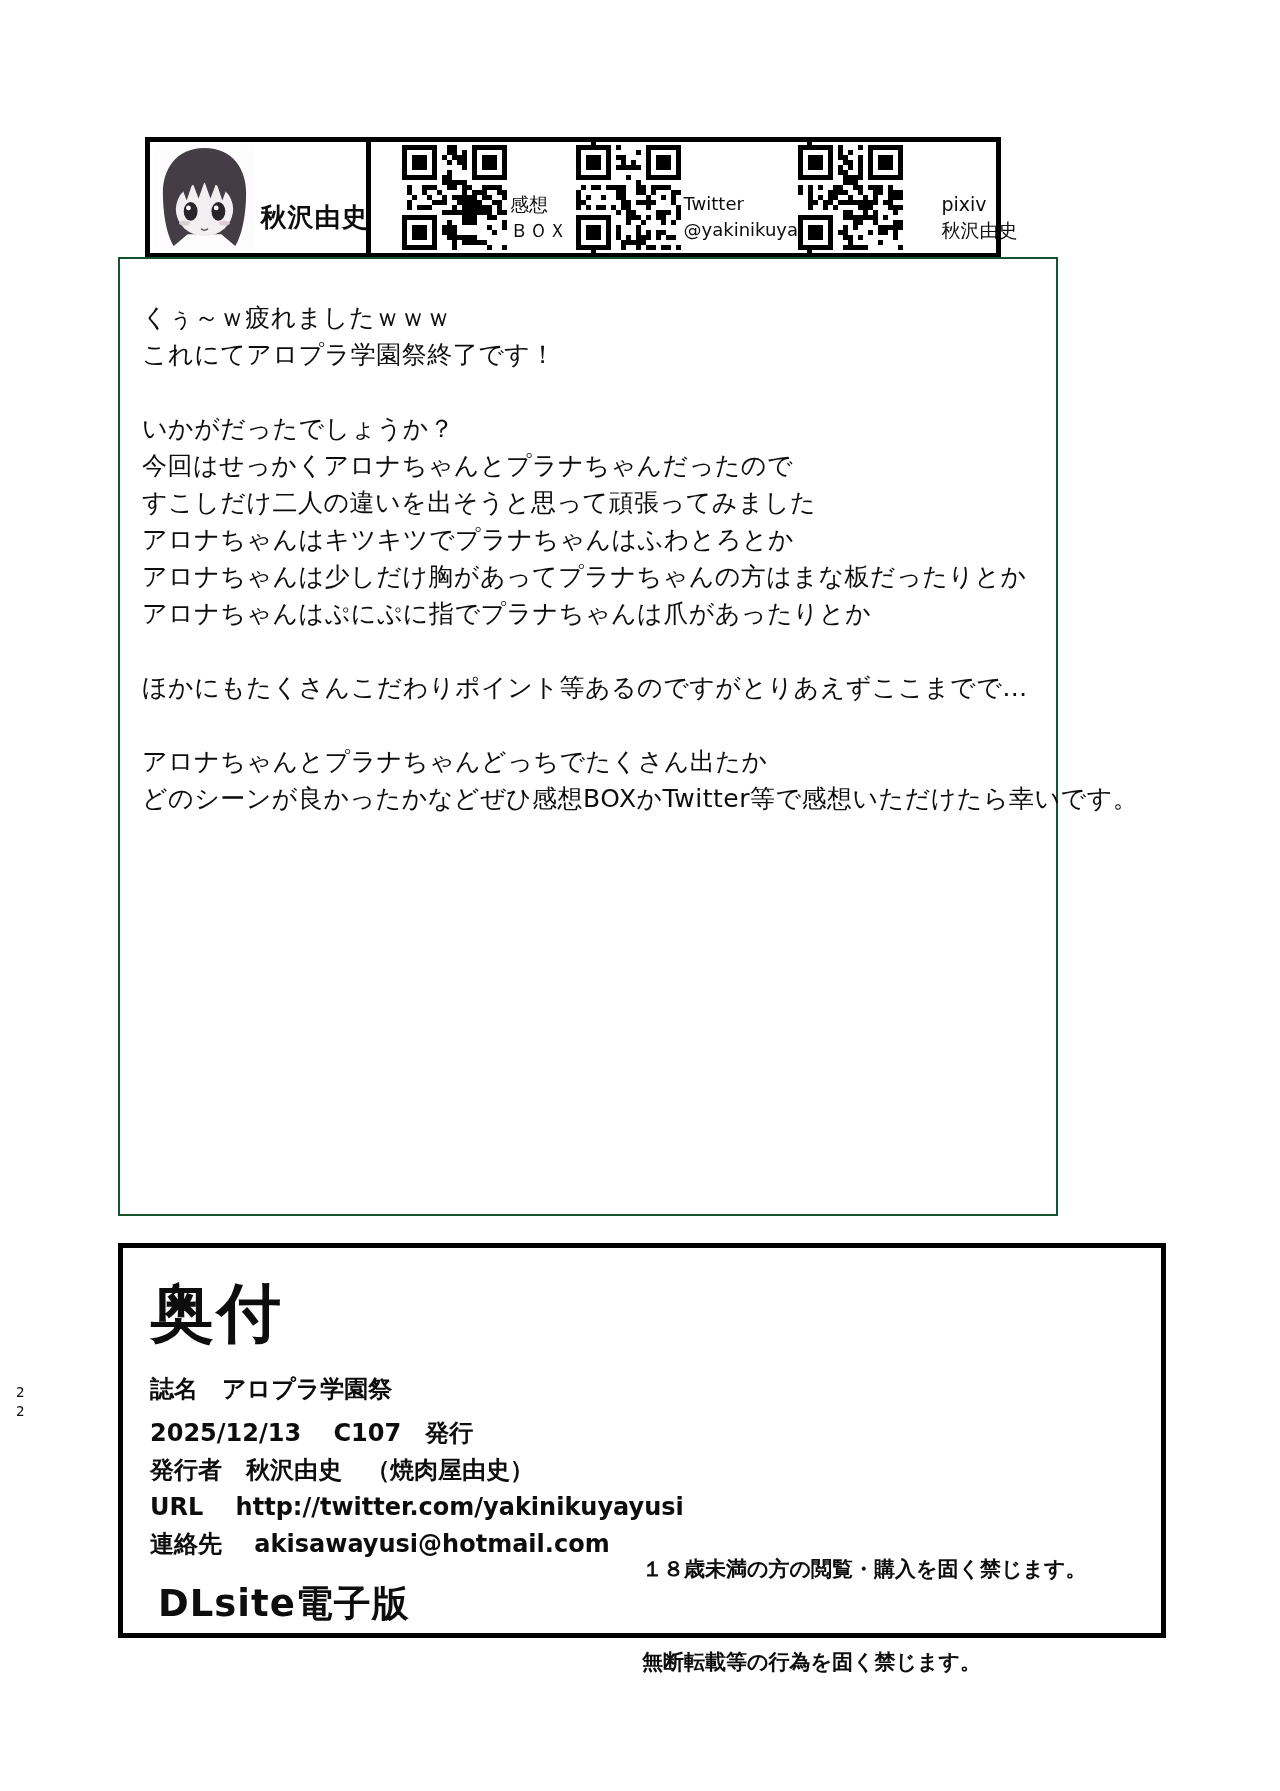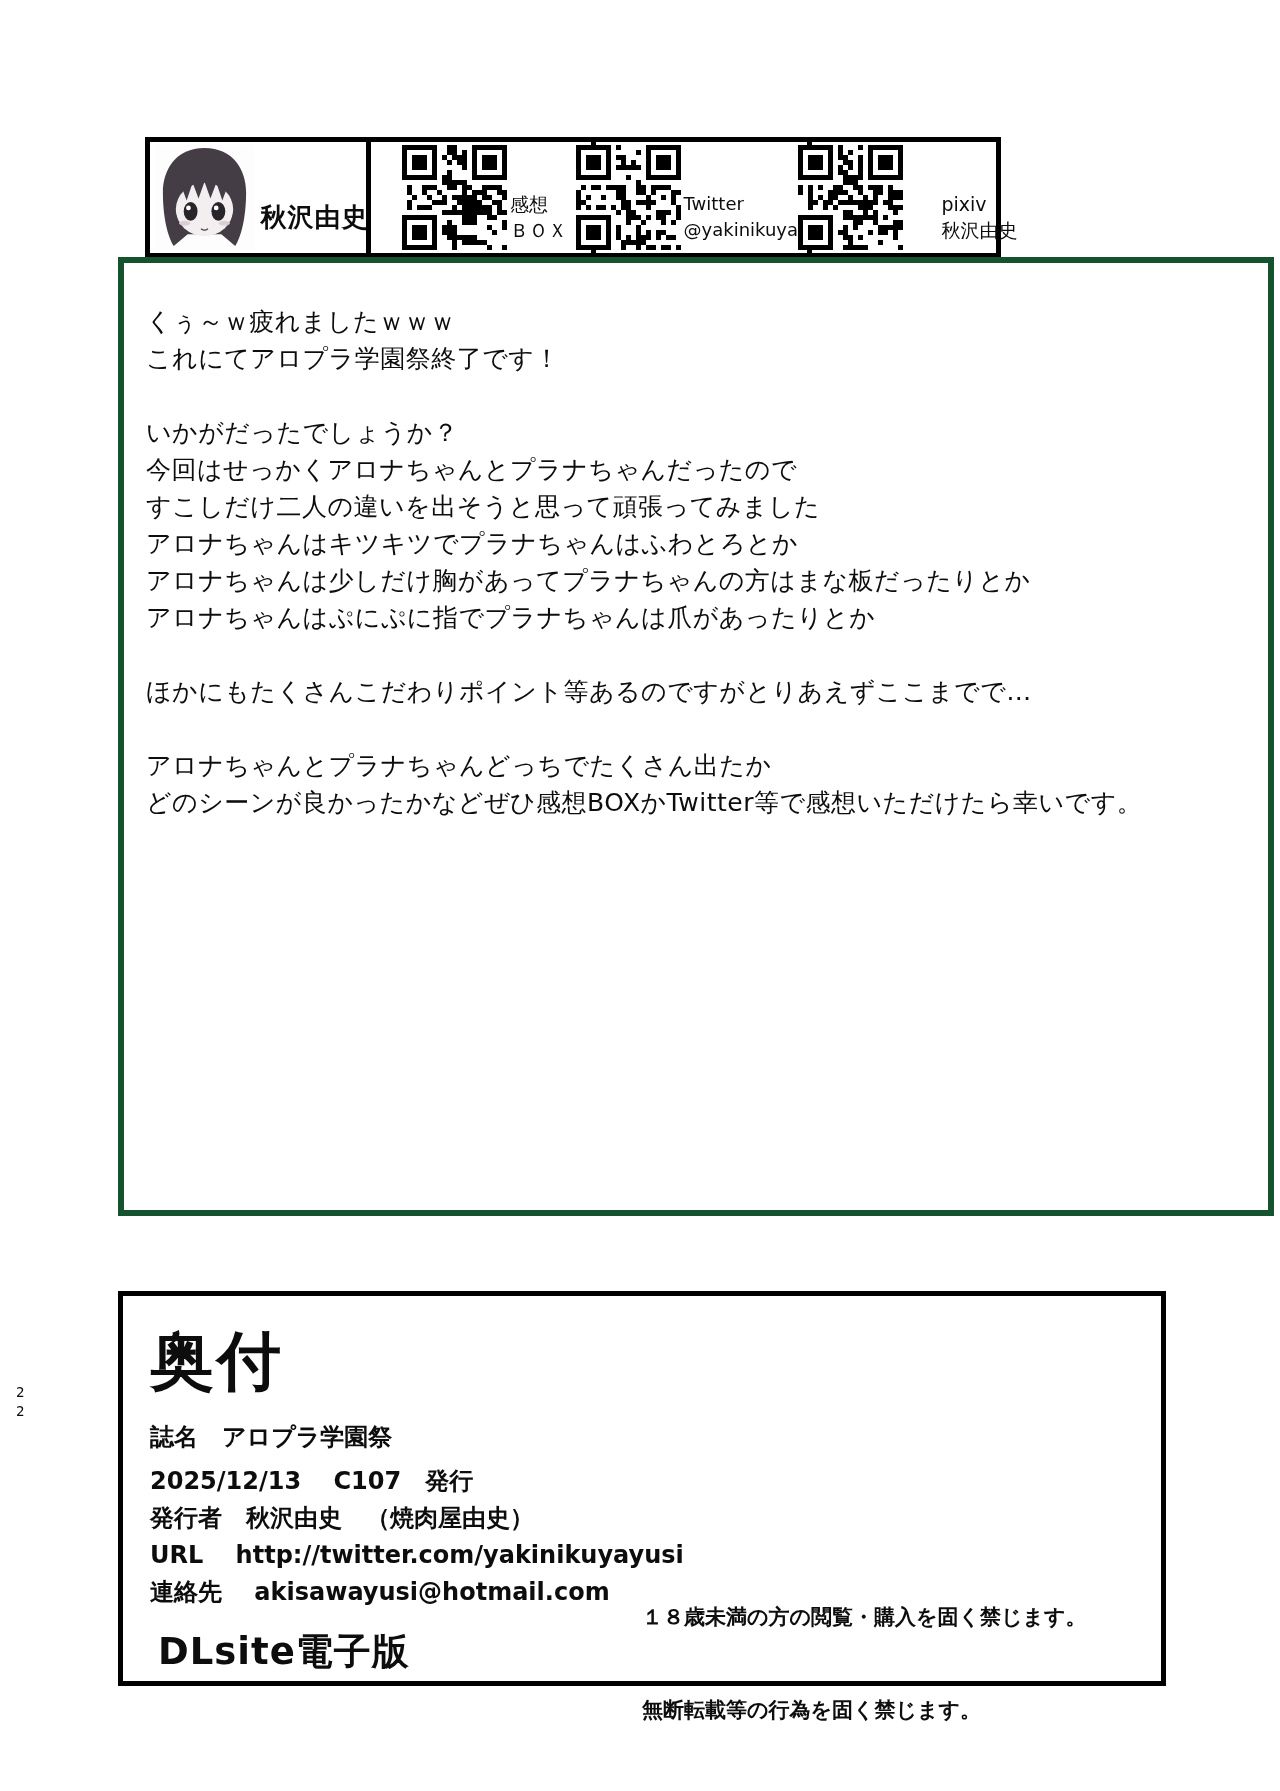--- a/index.html
+++ b/index.html
@@ -64,42 +64,41 @@
     font-size: 19px;
     line-height: 26px;
     white-space: nowrap;
   }
   .card-qr-twitter .qr-label { font-size: 18px; }
 
   
   .main-box {
     position: absolute;
     left: 118px; top: 257px;
-    width: 1156px; height: 959px;
-    border: 6px solid #14532d;
+    width: 940px; height: 959px;
+    border: 2px solid #14532d;
     background: #fff;
     padding: 40px 16px 11px 22px;
   }
   .text-line {
     font-size: 25px;
     line-height: 37px;
     min-height: 37px;
     white-space: pre;
     letter-spacing: 0.5px;
   }
 
   
   .colophon-box {
     position: absolute;
     left: 118px; top: 1243px;
     width: 1048px; height: 395px;
     border: 5px solid #000;
     background: #fff;
     padding: 32px 16px 0 27px;
-    margin-top: 48px;
   }
   .colophon-title {
     font-size: 64px;
     font-weight: bold;
     line-height: 1.05;
     letter-spacing: 3px;
   }
   .colophon-fields { margin-top: 24px; }
   .colophon-line {
     font-size: 24px;

